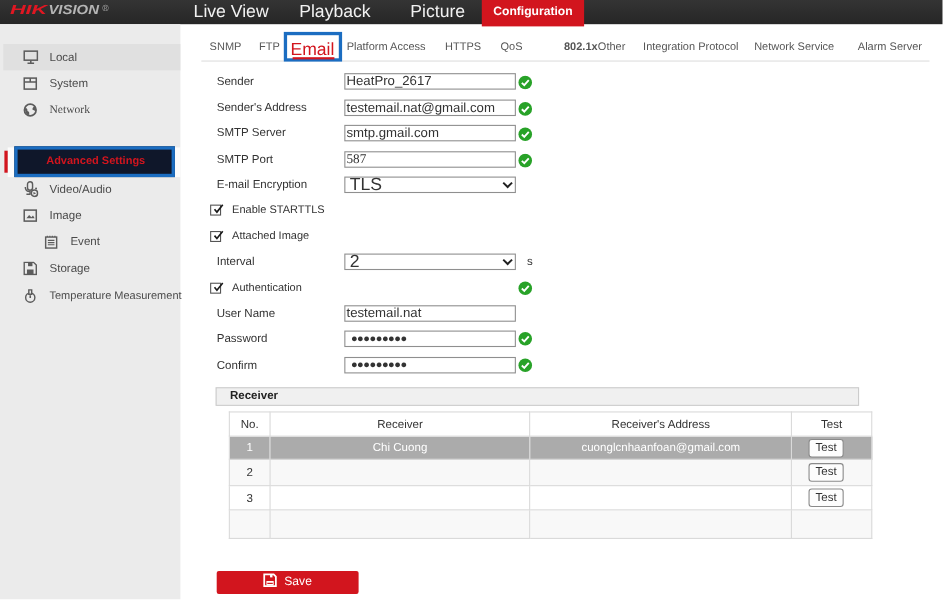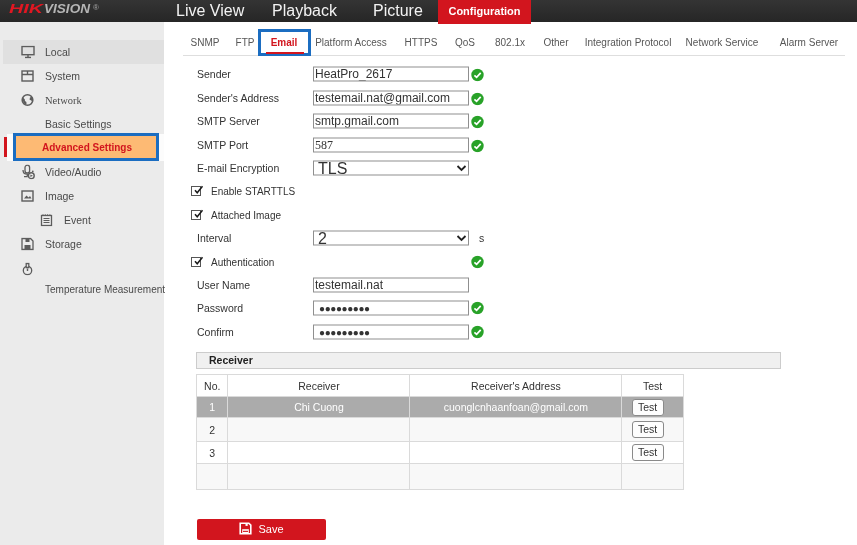--- a/index.html
+++ b/index.html
@@ -10,42 +10,42 @@
 #navcfg { position:absolute; left:438px; top:0; width:93px; height:24px; line-height:22px; background:#d2151e; color:#fff; font-size:11px; font-weight:bold; text-align:center; }
 
 #sidebar { position:absolute; left:0; top:22px; width:164px; height:523px; background:#ebebeb; }
 .mitem { position:absolute; left:0; width:164px; height:24px; font-size:10.5px; color:#4a4a4a; }
 .mitem .lbl { position:absolute; left:45px; top:50%; transform:translateY(-50%); white-space:nowrap; }
 .mitem svg { position:absolute; left:21px; top:50%; transform:translateY(-50%); }
 #mi-local { background:#e0e0e0; left:3px; width:161px; }
 #mi-local .lbl { left:42px; }
 #mi-local svg { left:18px; }
 #advrow { position:absolute; left:7px; top:134px; width:157px; height:27px; background:#fcfcfc; }
-#advbox { position:absolute; left:13px; top:133px; width:146px; height:28px; background:#fdba74; border:3px solid #1b6dc1; }
+#advbox { position:absolute; left:13px; top:133px; width:146px; height:28px; background:#0f172a; border:3px solid #1b6dc1; }
 #advbox .lbl { position:absolute; left:26px; top:50%; transform:translateY(-50%); font-size:10px; font-weight:bold; color:#d2151e; white-space:nowrap; }
 #redbar { position:absolute; left:4px; top:137px; width:3px; height:20px; background:#d2151e; }
 
 .tab { position:absolute; top:37px; font-size:10px; color:#565656; transform:translateX(-50%); white-space:nowrap; }
 #tabline { position:absolute; left:183px; top:55px; width:662px; height:1px; background:#dedede; }
 #emailbox { position:absolute; left:258px; top:29px; width:53px; height:27px; border:3px solid #1b6dc1; background:#fff; }
-#emailtab { position:absolute; left:284px; top:37px; transform:translateX(-50%); font-size:10px; font-weight:bold; color:#d2151e; }
+#emailtab { position:absolute; left:284px; top:37px; transform:translateX(-50%); font-size:16px; font-weight:normal; color:#d2151e; }
 #emailuline { position:absolute; left:266px; top:52px; width:38px; height:2px; background:#d2151e; }
 
 .flabel { position:absolute; left:197px; font-size:10.5px; color:#333; transform:translateY(-50%); white-space:nowrap; }
 .finput { position:absolute; left:313px; width:156px; height:15px; border:1px solid #8f8f8f; background:#fff; font-size:12px; color:#333; line-height:13px; padding-left:1px; transform:translateY(-50%); white-space:nowrap; overflow:hidden; }
 .fselect { position:absolute; left:313px; width:156px; height:15px; border:1px solid #8f8f8f; background:#fff; font-size:16px; color:#333; line-height:13px; padding-left:4px; transform:translateY(-50%); }
 .fselect svg { position:absolute; right:1px; top:1px; }
 .gcheck { position:absolute; left:471px; width:13px; height:13px; transform:translateY(-50%); }
 .cbox { position:absolute; left:191px; width:10px; height:10px; border:1px solid #555; background:#fff; transform:translateY(-50%); }
 .cbox svg { position:absolute; left:0px; top:-2px; }
 .clabel { position:absolute; left:211px; font-size:10px; color:#333; transform:translateY(-50%); white-space:nowrap; }
 .dots { letter-spacing:-0.4px; font-size:10px; line-height:14px; padding-left:5px; }
 
 #rhead { position:absolute; left:196px; top:352px; width:585px; height:17px; background:#f0f0f0; border:1px solid #cccccc; font-size:10.5px; font-weight:bold; color:#222; line-height:15px; padding-left:12px; }
-#rtable { position:absolute; left:196px; top:374px; width:488px; border:1px solid #c6c6c6; border-collapse:collapse; font-size:10.5px; color:#333; }
+#rtable { position:absolute; left:208px; top:374px; width:585px; border:1px solid #c6c6c6; border-collapse:collapse; font-size:10.5px; color:#333; }
 #rtable td { border:1px solid #dadada; text-align:center; padding:0; }
 #rtable .cols td { height:22px; background:#fff; font-size:10.5px; }
 #rtable .sel td { background:#ababab; color:#fff; height:21px; }
 #rtable .r2 td { height:24px; background:#f8f8f8; }
 #rtable .r3 td { height:22px; }
 #rtable .last td { height:26px; background:#f8f8f8; }
 .testbtn { display:inline-block; position:relative; left:-5px; width:32px; height:17px; line-height:15px; background:#fdfdfd; border:1px solid #8a8a8a; border-radius:3px; font-size:10.5px; color:#333; text-align:center; }
 
 #savebtn { position:absolute; left:197px; top:519px; width:129px; height:21px; background:#d2151e; border-radius:2px; color:#fff; font-size:11px; text-align:center; line-height:21px; }
 #savebtn svg { vertical-align:-2px; margin-right:6px; }
@@ -84,23 +84,20 @@
       <span class="lbl">System</span>
     </div>
   <div class="mitem" style="top:66px;font-family:Liberation Serif, serif;">
       <svg width="13" height="13" viewBox="0 0 13 13">
         <circle cx="6.5" cy="6.5" r="5.3" fill="none" stroke="#5c5c5c" stroke-width="1.6"></circle>
         <path d="M2 4 Q4.5 5.5 4 7.5 Q6 8 5.5 10.5 L4.5 11.2 Q2 9.5 1.7 6.5 Z" fill="#5c5c5c"></path>
         <path d="M10.8 2.8 Q8 4.2 8.6 6.2 Q10.8 6.6 11.3 8.4 Q11.8 7.5 11.8 6.5 Q11.8 4.4 10.8 2.8 Z" fill="#5c5c5c"></path>
       </svg>
       <span class="lbl">Network</span>
     </div>
-  <div class="mitem" style="top:90px;">
-      <span class="lbl">Basic Settings</span>
-    </div>
   <div class="mitem" style="top:138px;">
       <svg width="14" height="15" viewBox="0 0 14 15">
         <g fill="none" stroke="#5c5c5c" stroke-width="1.3">
           <rect x="4" y="0.7" width="4.6" height="7.8" rx="2.3"></rect>
           <path d="M2 5.5 Q2 9.7 6.3 9.7 L6.3 11.6 M3 12.1 H6.8"></path>
         </g>
         <circle cx="10.3" cy="11.2" r="2.9" fill="#ebebeb" stroke="#5c5c5c" stroke-width="1.4"></circle>
         <path d="M9.4 10 L11.9 11.2 L9.4 12.4 Z" fill="#5c5c5c"></path>
         <circle cx="11.8" cy="6.8" r="0.9" fill="#5c5c5c"></circle>
       </svg>
@@ -128,35 +125,35 @@
         <rect x="4.5" y="1.5" width="4" height="3" fill="#5c5c5c"></rect>
       </svg>
       <span class="lbl">Storage</span>
     </div>
   <div class="mitem" style="top:235px;">
       <svg width="13" height="13" viewBox="0 0 13 13">
         <circle cx="6.5" cy="8" r="4.2" fill="none" stroke="#5c5c5c" stroke-width="1.3"></circle>
         <path d="M5.2 1 H7.8 V5 H5.2 Z" fill="#ebebeb" stroke="#5c5c5c" stroke-width="1.3"></path>
         <path d="M6.5 6 V8.5" stroke="#5c5c5c" stroke-width="1.4"></path>
       </svg>
-      <span class="lbl" style="font-size:10px;margin-top:20px;">Temperature Measurement</span>
+      <span class="lbl" style="font-size:10px;">Temperature Measurement</span>
     </div>
 </div>
 <div id="advrow"></div>
 <div id="advbox">
     <span class="lbl">Advanced Settings</span>
   </div>
 <div id="redbar"></div>
 
 <div class="tab" style="left:205px;">SNMP</div>
 <div class="tab" style="left:245px;">FTP</div>
 <div class="tab" style="left:351px;">Platform Access</div>
 <div class="tab" style="left:421px;">HTTPS</div>
 <div class="tab" style="left:465px;">QoS</div>
-<div class="tab" style="left:510px;">802.1x</div>
+<div class="tab" style="left:528px;font-weight:bold;">802.1x</div>
 <div class="tab" style="left:556px;">Other</div>
 <div class="tab" style="left:628px;">Integration Protocol</div>
 <div class="tab" style="left:722px;">Network Service</div>
 <div class="tab" style="left:809px;">Alarm Server</div>
 <div id="tabline"></div>
 <div id="emailbox"></div>
 <div id="emailtab">Email</div>
 <div id="emailuline"></div>
 
 <div class="flabel" style="top:74px;">Sender</div>

